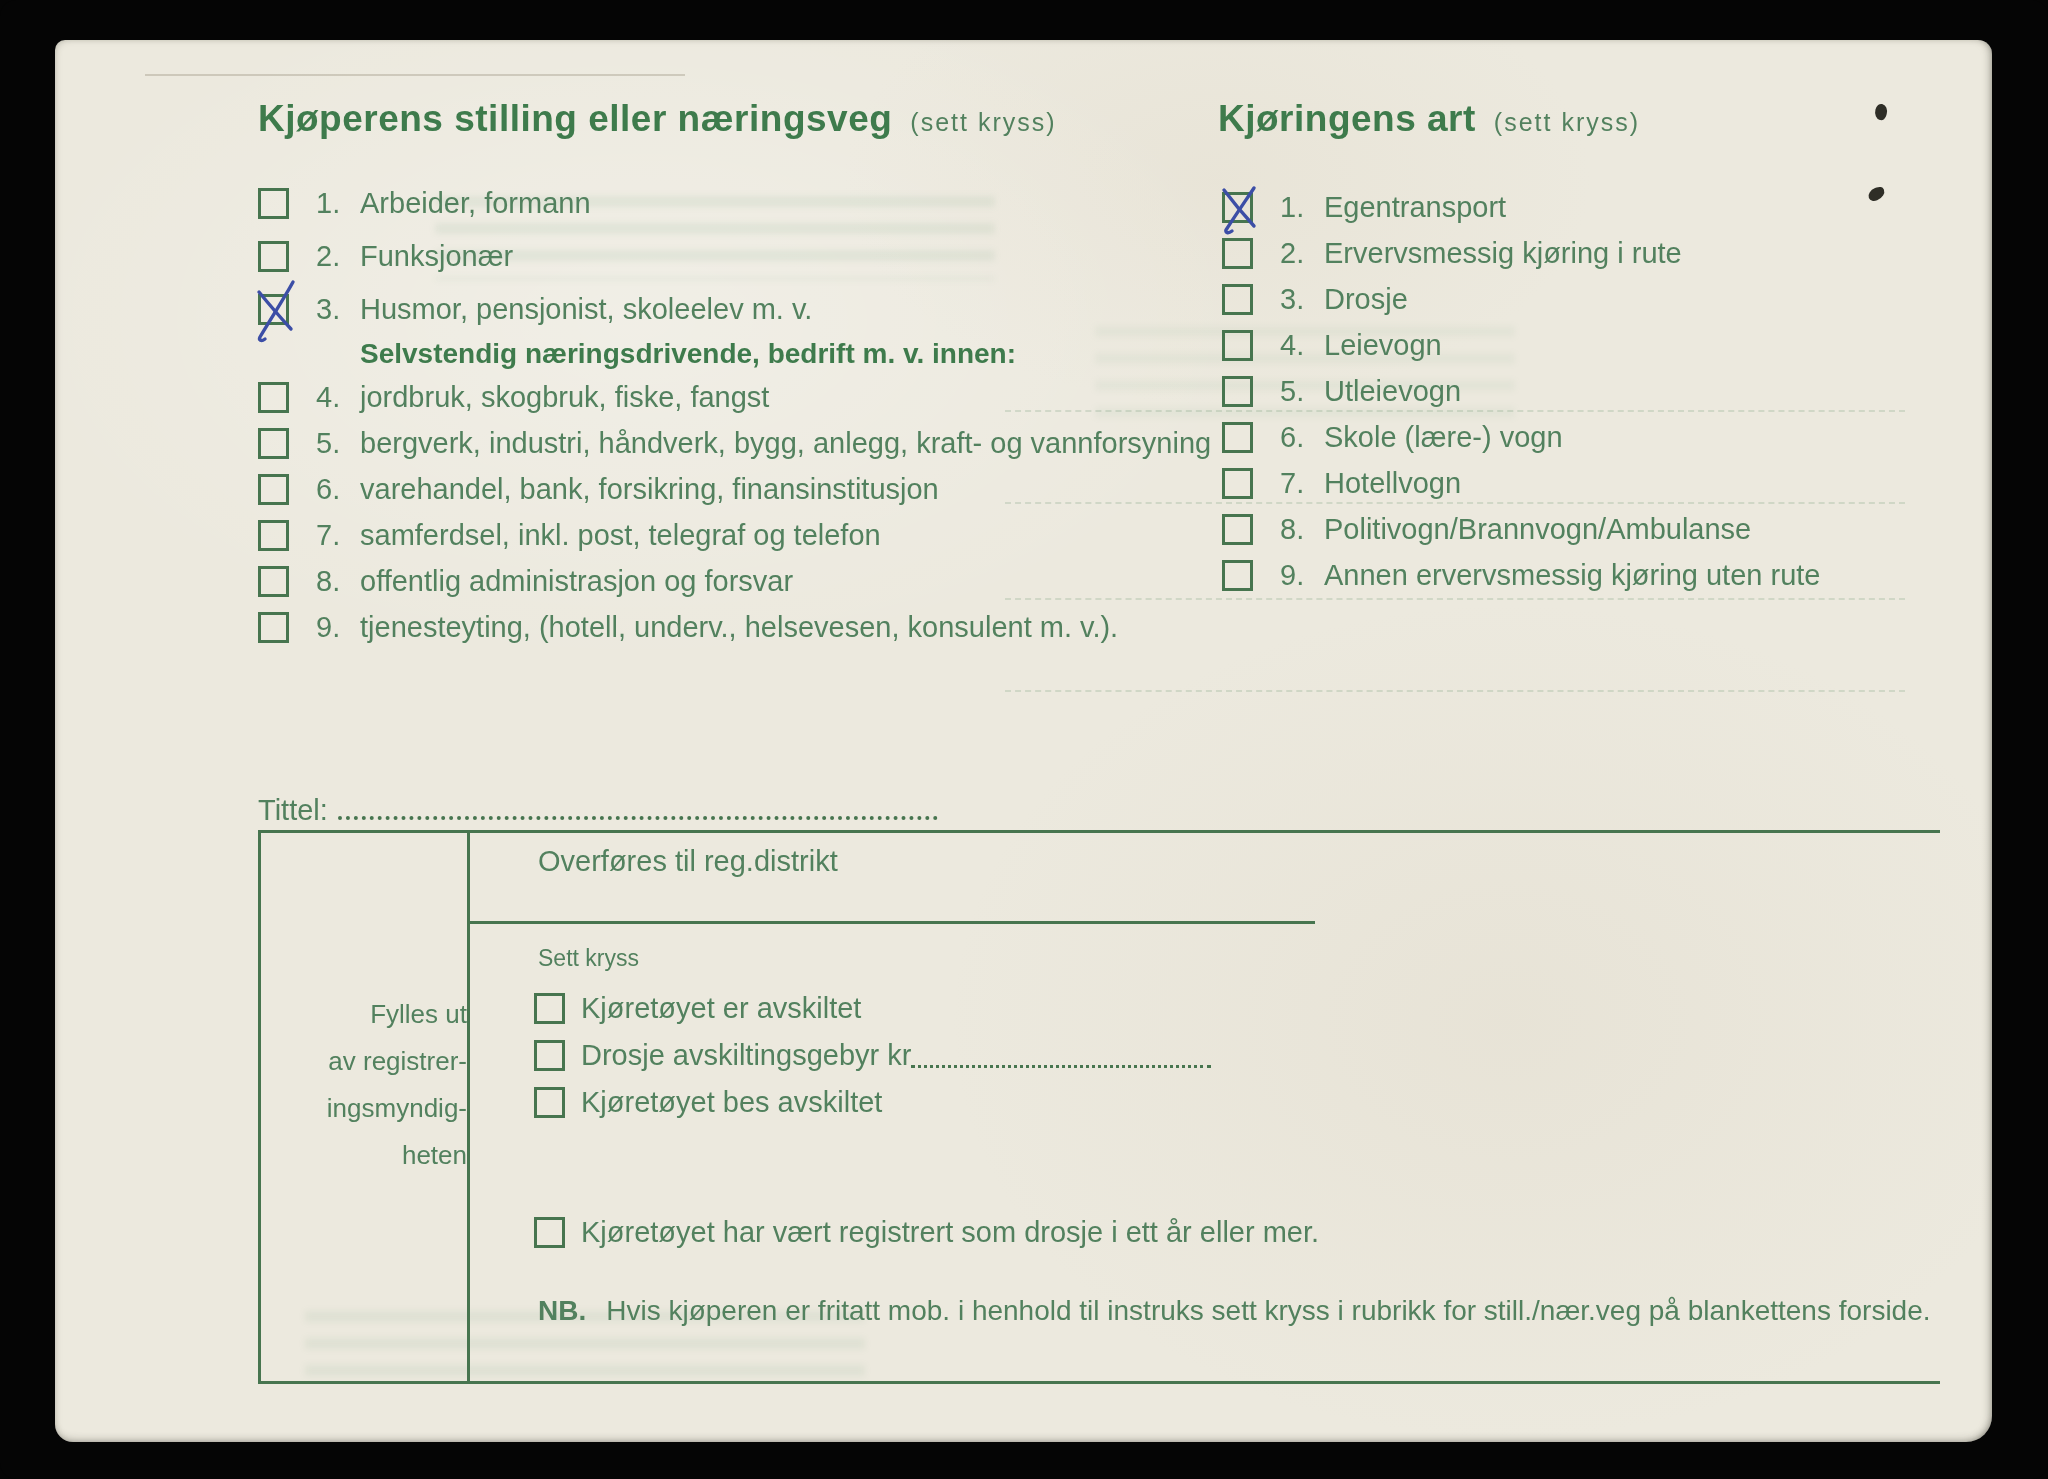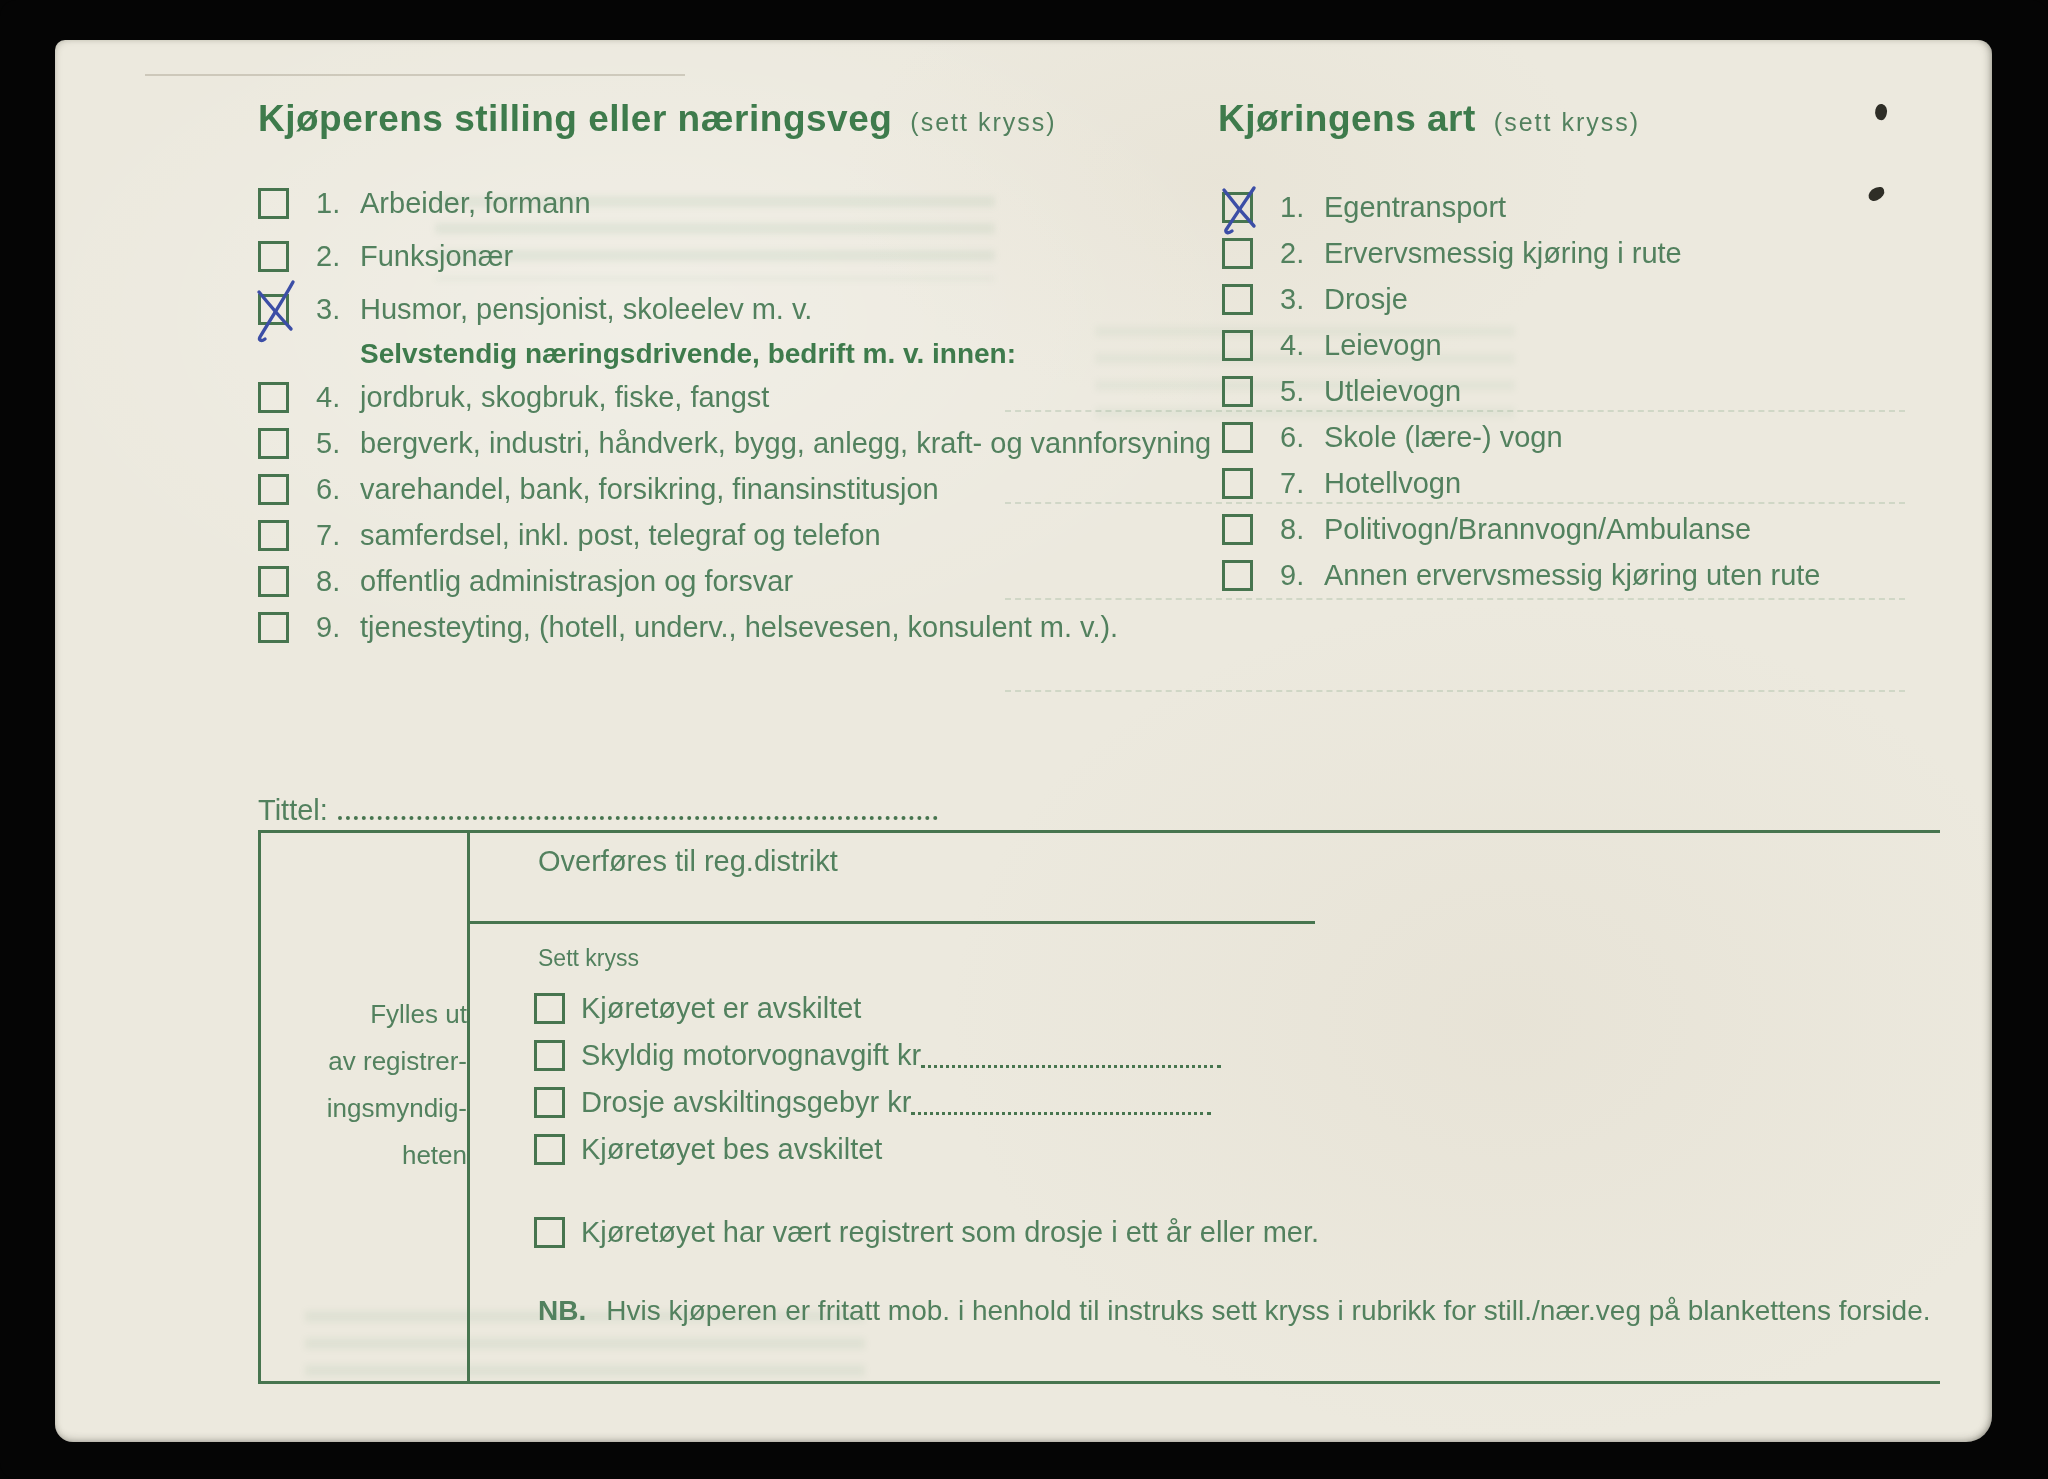--- a/index.html
+++ b/index.html
@@ -254,25 +254,20 @@
         <div class="settkryss">Sett kryss</div>
 
         <div class="boxlist">
           <div class="row">
               <span class="cb"></span>
               <span class="lbl">Kjøretøyet er avskiltet</span>
 
             </div>
             <div class="row">
               <span class="cb"></span>
-              <span class="lbl">Skyldig motorvognavgift kr</span>
-              <span class="leader-kr"></span>
-            </div>
-            <div class="row">
-              <span class="cb"></span>
               <span class="lbl">Drosje avskiltingsgebyr kr</span>
               <span class="leader-kr"></span>
             </div>
             <div class="row">
               <span class="cb"></span>
               <span class="lbl">Kjøretøyet bes avskiltet</span>
 
             </div>
         </div>
 

